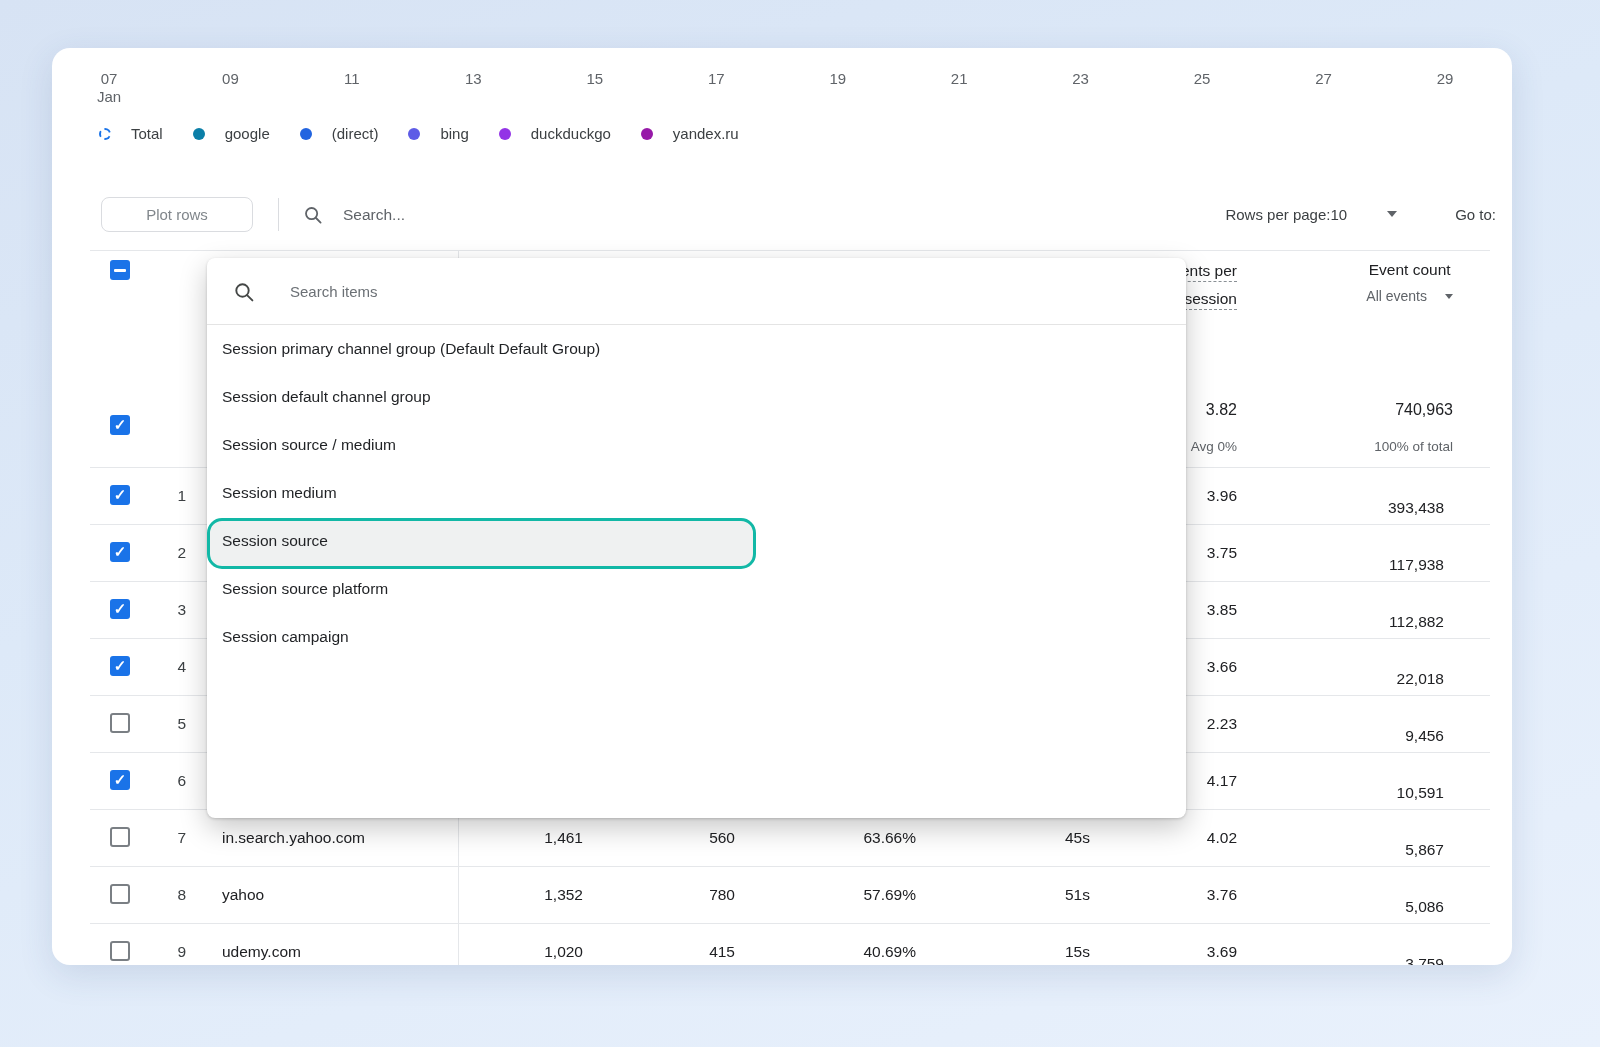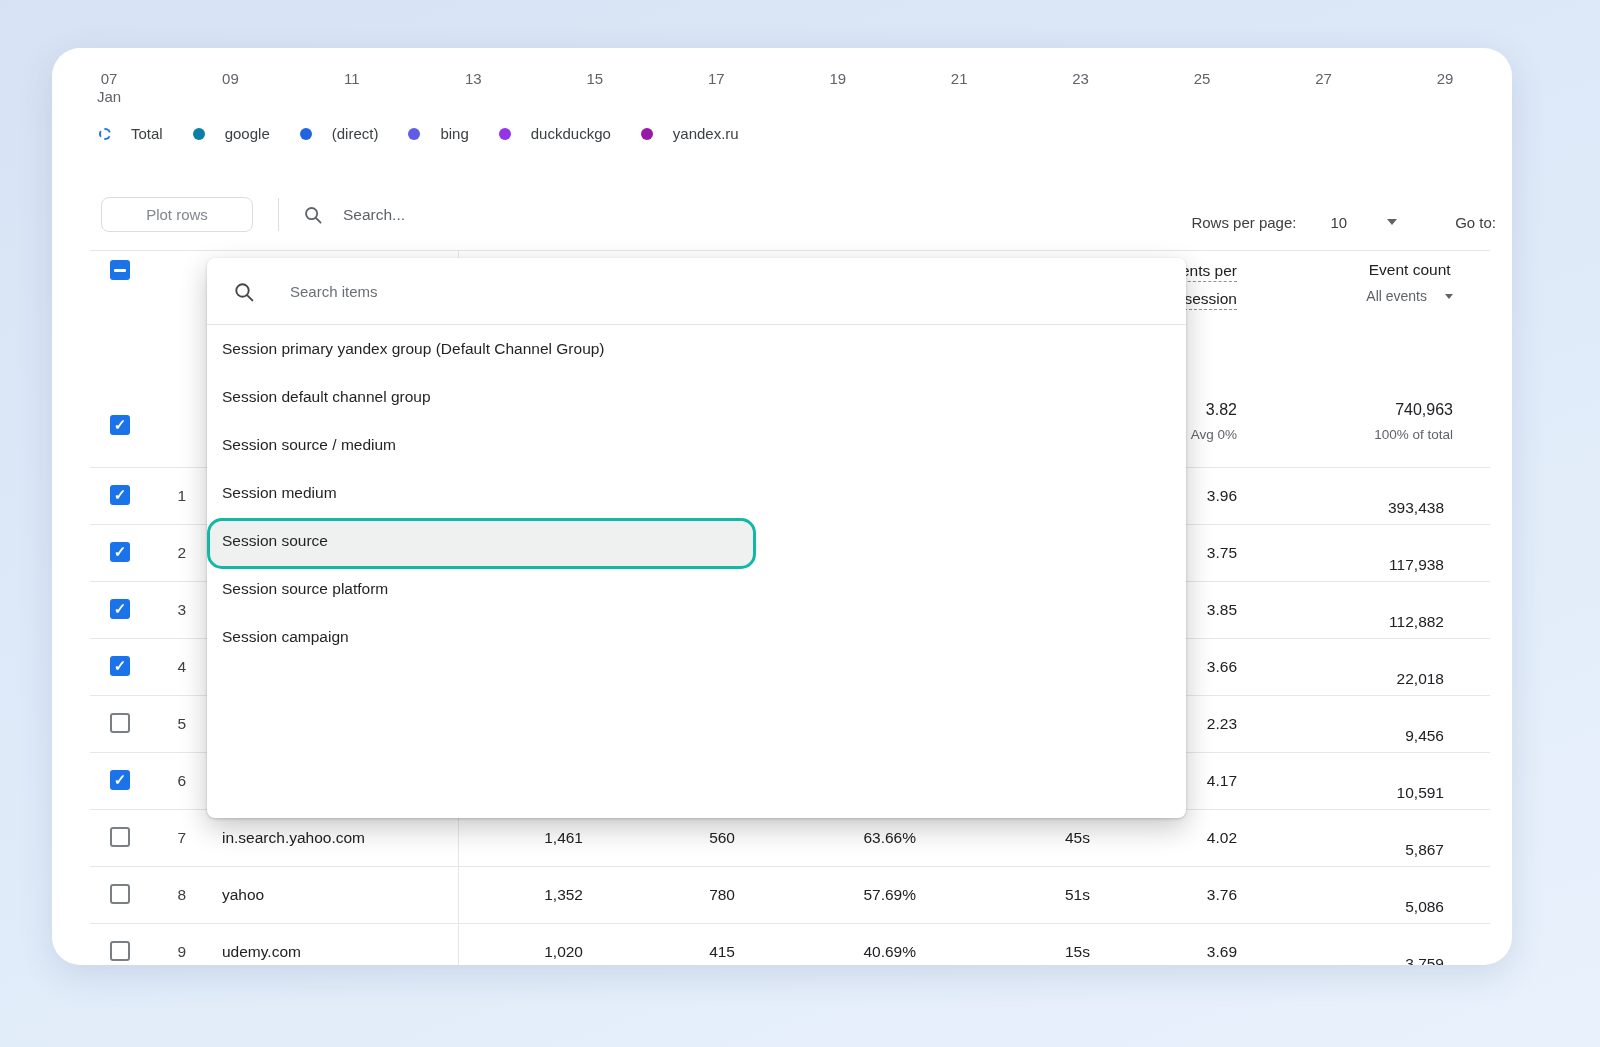--- a/index.html
+++ b/index.html
@@ -12,21 +12,21 @@
   *{margin:0;padding:0;box-sizing:border-box;}
   html,body{width:1600px;height:1047px;overflow:hidden;}
   body{
     font-family:"Liberation Sans", sans-serif;
     background:linear-gradient(160deg,#d7e3f4 0%,#dde9f8 40%,#e9f1fc 100%);
     position:relative;
     color:var(--text-dark);
   }
   .card{
     position:absolute;left:52px;top:48px;width:1460px;height:917px;
-    background:#ffffff;border-radius:28px;overflow:hidden;
+    background:#ffffff;border-radius:18px;overflow:hidden;
     box-shadow:0 10px 34px rgba(50,80,130,.14);
   }
 
   
   .axis{position:absolute;left:40px;right:50px;top:22px;display:flex;justify-content:space-between;}
   .axis-label{text-align:center;color:var(--text-gray);font-size:15px;line-height:18px;min-width:34px;}
   .legend{position:absolute;left:47px;top:77px;display:flex;align-items:center;gap:30px;}
   .legend-item{display:flex;align-items:center;gap:20px;font-size:15px;color:#3c4043;}
   .dot{width:12px;height:12px;border-radius:50%;flex:0 0 auto;}
 
@@ -37,23 +37,23 @@
     color:#80868b;font-size:15px;display:flex;align-items:center;justify-content:center;
     font-family:inherit;cursor:pointer;
   }
   .toolbar-divider{position:absolute;left:226px;top:150px;width:1px;height:33px;background:#dadce0;}
   .tb-search-icon{position:absolute;left:251px;top:157px;width:20px;height:20px;color:var(--text-gray);}
   .tb-search-input{
     position:absolute;left:291px;top:151px;width:320px;height:32px;border:none;outline:none;
     font-size:15.5px;color:#3c4043;background:transparent;font-family:inherit;
   }
   .tb-search-input::placeholder{color:var(--text-gray);opacity:1;}
-  .toolbar-right{position:absolute;right:16px;top:156px;height:36px;display:flex;align-items:center;}
+  .toolbar-right{position:absolute;right:16px;top:148px;height:36px;display:flex;align-items:center;}
   .rpp-label{font-size:15px;color:#3c4043;}
-  .rpp-value{font-size:15px;color:#3c4043;margin-left:34px;}
+  .rpp-value{font-size:15px;color:#3c4043;}
   .caret{width:0;height:0;border-left:5px solid transparent;border-right:5px solid transparent;border-top:6px solid var(--text-gray);}
   .rpp-caret{margin-left:40px;}
   .goto-label{font-size:15px;color:#3c4043;margin-left:58px;}
 
   
   .hline{position:absolute;left:38px;right:22px;height:1px;background:var(--border-light);}
   .vline{position:absolute;left:406px;top:202px;bottom:0;width:1px;background:var(--border-light);}
 
   .cb{position:absolute;width:20px;height:20px;border-radius:3px;}
   .cb-checked{background:var(--accent-blue);}
@@ -74,21 +74,21 @@
   .hdr-main{font-size:15.5px;font-weight:500;color:var(--text-dark);}
   .hdr-filter{margin-top:9px;font-size:14px;color:var(--text-gray);display:flex;align-items:center;justify-content:flex-end;gap:18px;cursor:pointer;}
   .hdr-filter .caret{border-top-width:5px;border-left-width:4.5px;border-right-width:4.5px;}
 
   .totals-row{position:absolute;left:0;right:0;top:340px;height:79px;}
   .totals-row .cb{left:58px;top:27px;}
   .tot-group{position:absolute;top:13px;text-align:right;}
   .tot-eps{right:275px;}
   .tot-count{right:59px;}
   .tot-main{font-size:16px;font-weight:500;color:var(--text-dark);}
-  .tot-note{margin-top:8px;font-size:13.5px;color:var(--text-gray);}
+  .tot-note{margin-top:20px;font-size:13.5px;color:var(--text-gray);}
 
   .trow{position:absolute;left:0;right:0;height:57px;}
   .trow .cb{left:58px;top:18px;}
   .cell{position:absolute;top:50%;transform:translateY(-50%);font-size:15.5px;color:var(--text-dark);white-space:nowrap;}
   .rownum{left:110px;width:24px;text-align:right;color:#3c4043;}
   .c-source{left:170px;font-weight:500;}
   .num{text-align:right;}
   .c-sess{right:929px;}
   .c-eng{right:777px;}
   .c-rate{right:596px;}
@@ -317,21 +317,21 @@
     <div class="dd-search">
       <span class="dd-search-icon">
         <svg viewBox="0 0 22 22" width="22" height="22">
             <circle cx="9.5" cy="9.5" r="6.2" fill="none" stroke="currentColor" stroke-width="1.9"></circle>
             <line x1="14.3" y1="14.3" x2="19.4" y2="19.4" stroke="currentColor" stroke-width="1.9" stroke-linecap="round"></line>
           </svg>
       </span>
       <input class="dd-input" placeholder="Search items" style="">
     </div>
     <div class="dd-item">
-        <span>Session primary yandex group (Default Channel Group)</span>
+        <span>Session primary channel group (Default Default Group)</span>
       </div>
     <div class="dd-item">
         <span>Session default channel group</span>
       </div>
     <div class="dd-item">
         <span>Session source / medium</span>
       </div>
     <div class="dd-item">
         <span>Session medium</span>
       </div>

